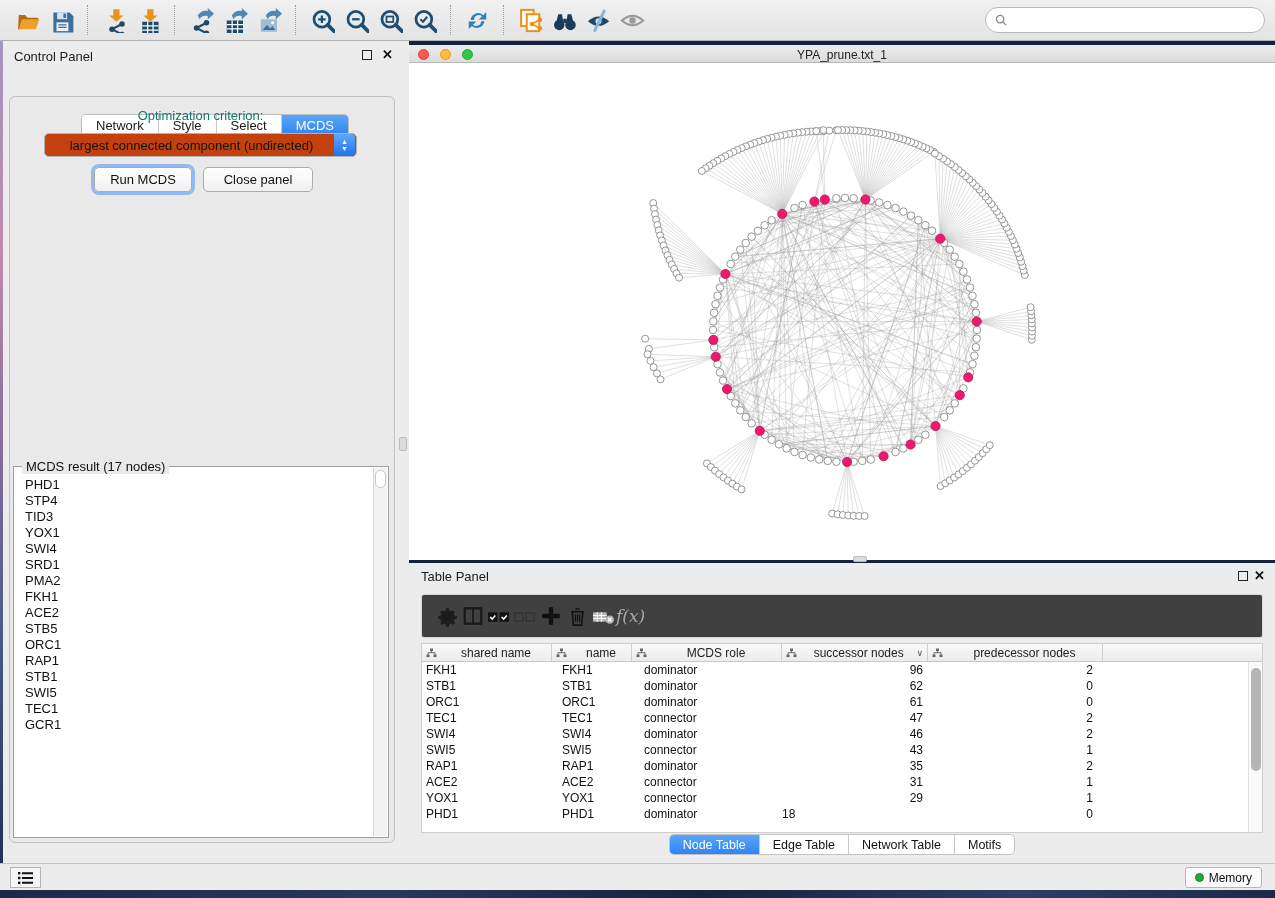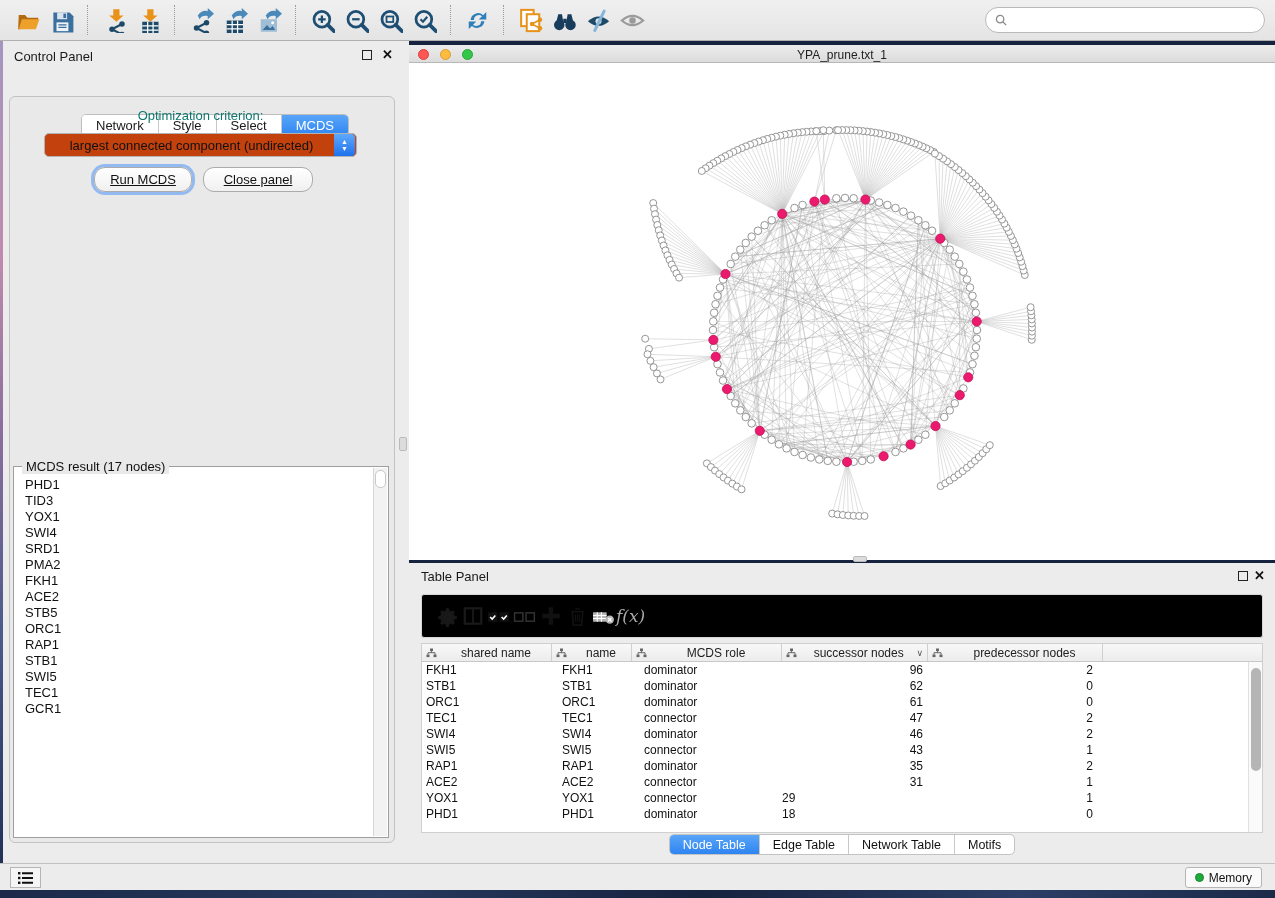--- a/index.html
+++ b/index.html
@@ -39,22 +39,22 @@
   #cp-box { position:absolute; left:6px; top:55px; width:386px; height:747px; background:#e9e9e9;
     border:1px solid #c2c2c2; border-radius:6px; }
   #opt-label { position:absolute; left:0; top:67px; width:100%; text-align:center; font-size:13px; color:#0f766e; }
   #criterion-select { position:absolute; left:41px; top:92px; width:313px; height:24px; background:#c2410c;
     border:1px solid #b2b2b2; border-radius:5px; font-size:13px; color:#111; display:flex; align-items:center; }
   #criterion-value { flex:1; text-align:center; padding-left:4px; }
   #criterion-spinner { width:21px; height:22px; border-radius:0 4px 4px 0; background:linear-gradient(#5fa9fa,#1f72ee);
     display:flex; flex-direction:column; align-items:center; justify-content:center; gap:1px; margin-right:1px; }
   #criterion-spinner span { color:#fff; font-size:7px; line-height:6px; }
   .cp-btn { position:absolute; top:126px; height:25px; background:linear-gradient(#ffffff,#f0f0f0);
-    border:1px solid #ababab; border-radius:11px; font-size:13px; color:#111;
-    display:flex; align-items:center; justify-content:center;text-decoration:underline; }
+    border:1px solid #ababab; border-radius:5px; font-size:13px; color:#111;
+    display:flex; align-items:center; justify-content:center; }
   #run-mcds-btn { left:91px; width:98px; box-shadow:0 0 0 3px rgba(90,155,245,.6); }
   #close-panel-btn { left:200px; width:110px; }
   #result-box { position:absolute; left:10px; top:425px; width:376px; height:372px; background:#fff;
     border:1px solid #9f9f9f; }
   #result-legend { position:absolute; left:8px; top:-8px; background:#e9e9e9; padding:0 4px; font-size:13px; color:#111; }
   #result-list { position:absolute; left:0; top:10px; bottom:2px; right:16px; overflow:hidden;
     font-size:13px; color:#111; padding-left:11px; }
   #result-list div { line-height:16px; }
   #result-scroll { position:absolute; right:1px; top:1px; bottom:1px; width:14px; background:#f2f2f2;
     border-left:1px solid #d6d6d6; }
@@ -74,21 +74,21 @@
   .light { position:absolute; top:4px; width:11px; height:11px; border-radius:50%; }
   #light-red { left:9px; background:#fc5753; border:1px solid #df3e3a; }
   #light-yellow { left:31px; background:#fdbc40; border:1px solid #de9b2d; }
   #light-green { left:53px; background:#33c748; border:1px solid #27a537; }
   #net-title { position:absolute; left:0; top:3px; width:100%; text-align:center; font-size:12px; color:#222; }
   #net-canvas { position:absolute; left:0; top:18px; }
 
   
   #table-panel { left:409px; top:563px; width:866px; height:300px; background:#ececec; }
   #tp-title { position:absolute; left:12px; top:6px; font-size:13px; color:#1a1a1a; }
-  #tp-toolbar { position:absolute; left:12px; top:31px; width:842px; height:44px; background:#000000;
+  #tp-toolbar { position:absolute; left:12px; top:31px; width:842px; height:44px; background:#404040;
     border:1px solid #d7d7d7; border-radius:3px; display:flex; align-items:center; padding-left:12px; gap:0; }
   .tpt-btn { width:26px; height:26px; display:flex; align-items:center; justify-content:center; }
   #fx-label { font-family:"DejaVu Serif", serif; font-style:italic; font-size:17px; color:#aaa; }
   #tp-table { position:absolute; left:12px; top:80px; width:842px; height:190px; background:#fff;
     border:1px solid #cfcfcf; overflow:hidden; }
   #tp-thead { display:flex; height:18px; background:linear-gradient(#f8f8f8,#ececec);
     border-bottom:1px solid #c8c8c8; }
   .th { display:flex; align-items:center; border-right:1px solid #cfcfcf; font-size:12px; color:#222;
     padding-left:4px; position:relative; }
   .th .th-label { flex:1; text-align:center; }
@@ -288,20 +288,21 @@
         <span>▲</span>
         <span>▼</span>
       </span>
   </div>
   <div id="run-mcds-btn" class="cp-btn">Run MCDS</div>
   <div id="close-panel-btn" class="cp-btn">Close panel</div>
   <div id="result-box">
     <span id="result-legend">MCDS result (17 nodes)</span>
     <div id="result-list">
         <div>PHD1</div>
+        <div>STP4</div>
         <div>TID3</div>
         <div>YOX1</div>
         <div>SWI4</div>
         <div>SRD1</div>
         <div>PMA2</div>
         <div>FKH1</div>
         <div>ACE2</div>
         <div>STB5</div>
         <div>ORC1</div>
         <div>RAP1</div>
@@ -1146,21 +1147,21 @@
           <div class="td" style="width: 130px; text-align: left; padding-left: 4px;">ACE2</div>
           <div class="td" style="width: 80px; text-align: left; padding-left: 10px;">ACE2</div>
           <div class="td" style="width: 150px; text-align: left; padding-left: 12px;">connector</div>
           <div class="td" style="width: 146px; text-align: right; padding-right: 5px;">31</div>
           <div class="td" style="width: 175px; text-align: right; padding-right: 10px;">1</div>
         </div>
         <div class="tr">
           <div class="td" style="width: 130px; text-align: left; padding-left: 4px;">YOX1</div>
           <div class="td" style="width: 80px; text-align: left; padding-left: 10px;">YOX1</div>
           <div class="td" style="width: 150px; text-align: left; padding-left: 12px;">connector</div>
-          <div class="td" style="width: 146px; padding-right: 5px;">29</div>
+          <div class="td" style="width: 146px; text-align: right; padding-right: 5px;">29</div>
           <div class="td" style="width: 175px; text-align: right; padding-right: 10px;">1</div>
         </div>
         <div class="tr">
           <div class="td" style="width: 130px; text-align: left; padding-left: 4px;">PHD1</div>
           <div class="td" style="width: 80px; text-align: left; padding-left: 10px;">PHD1</div>
           <div class="td" style="width: 150px; text-align: left; padding-left: 12px;">dominator</div>
           <div class="td" style="width: 146px; padding-right: 5px;">18</div>
           <div class="td" style="width: 175px; text-align: right; padding-right: 10px;">0</div>
         </div>
       </div>

